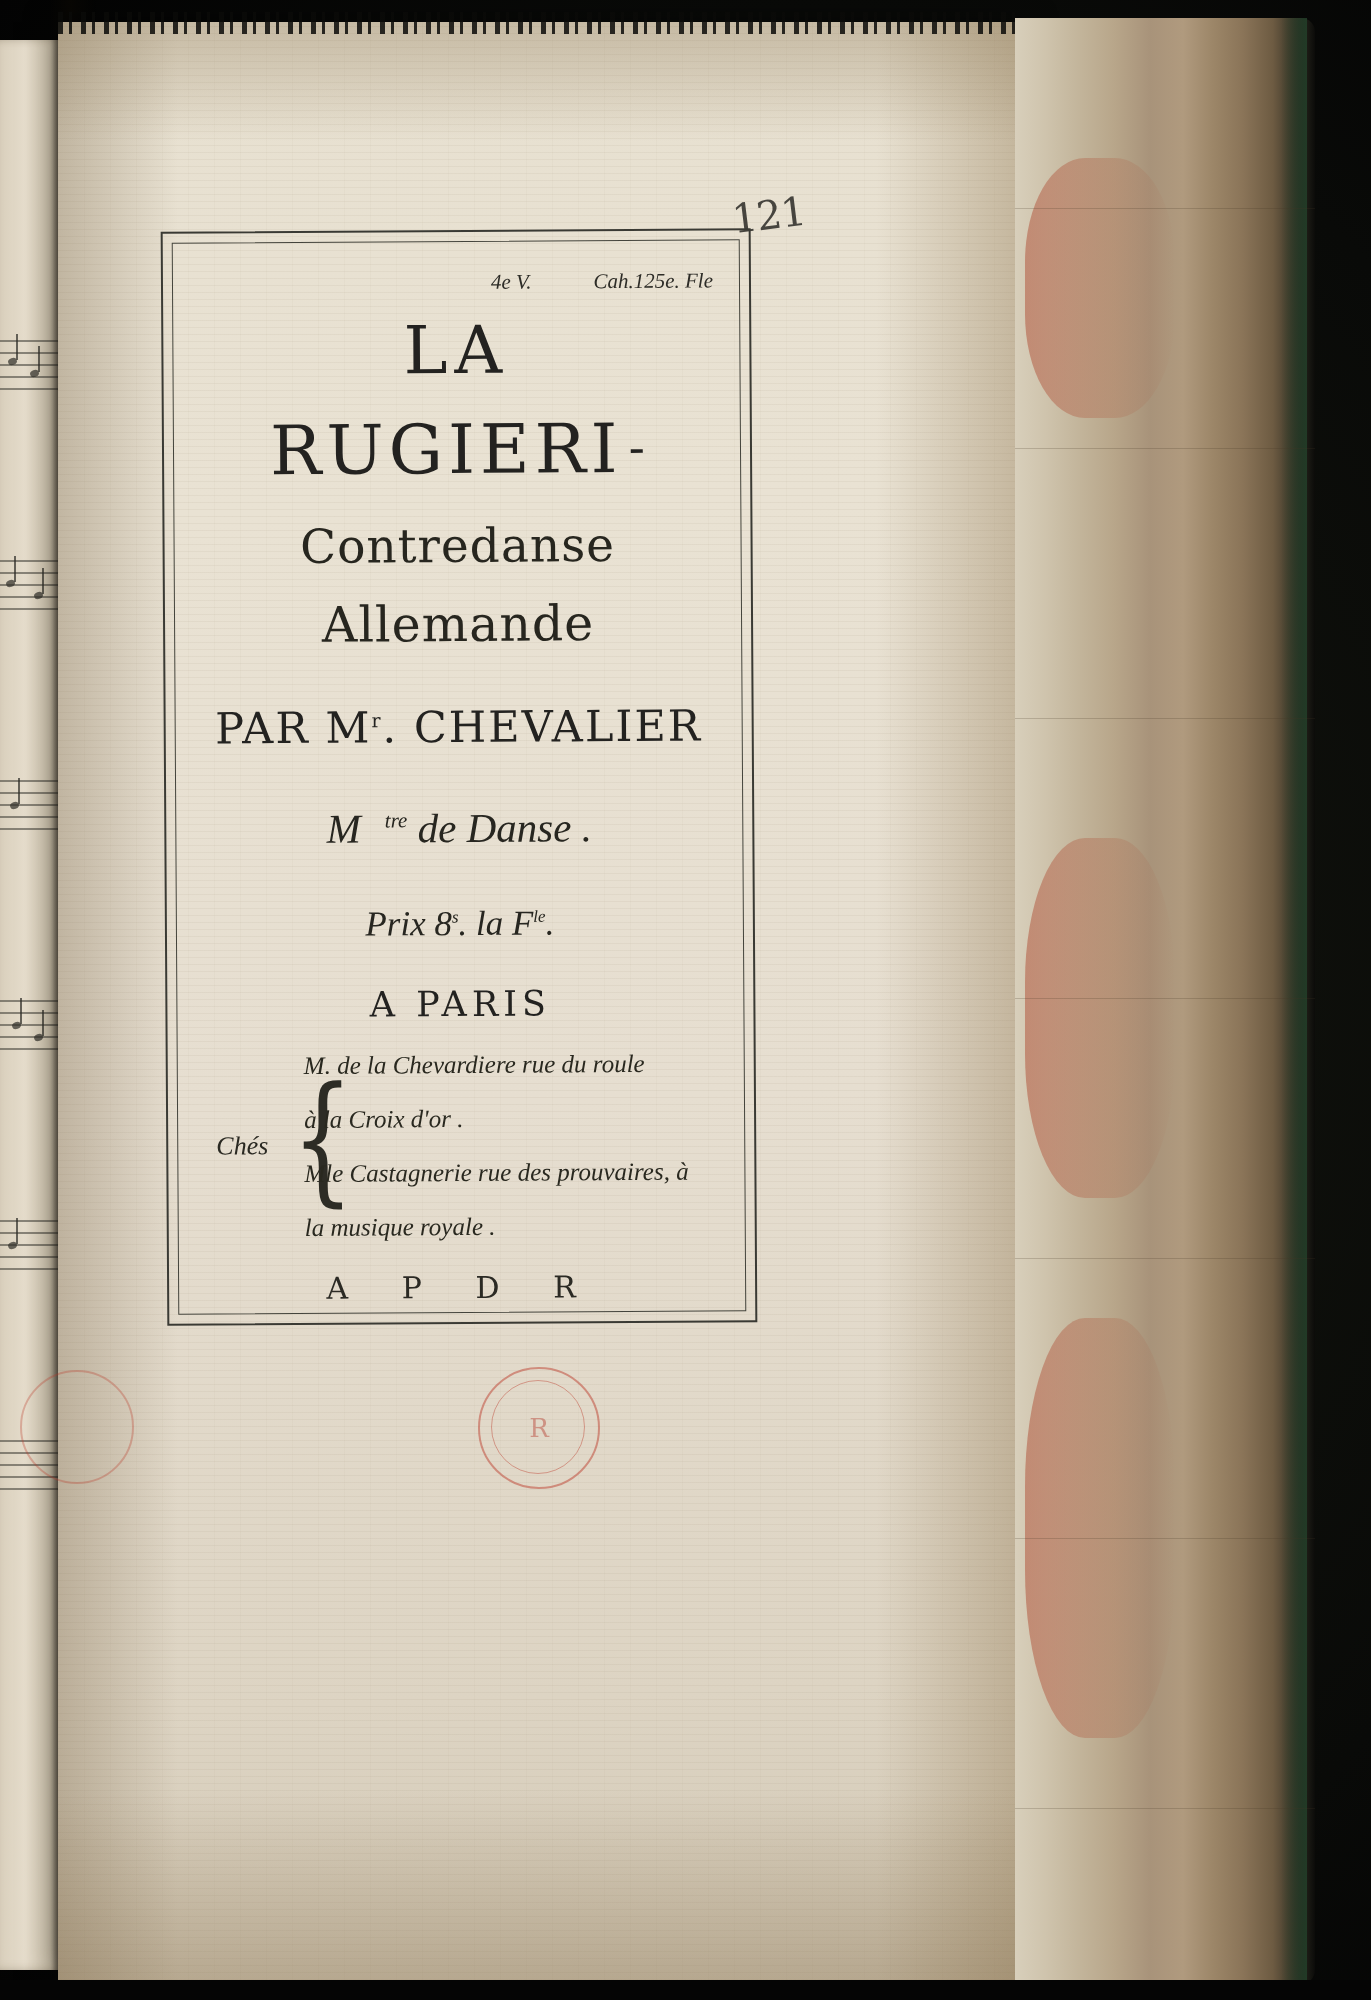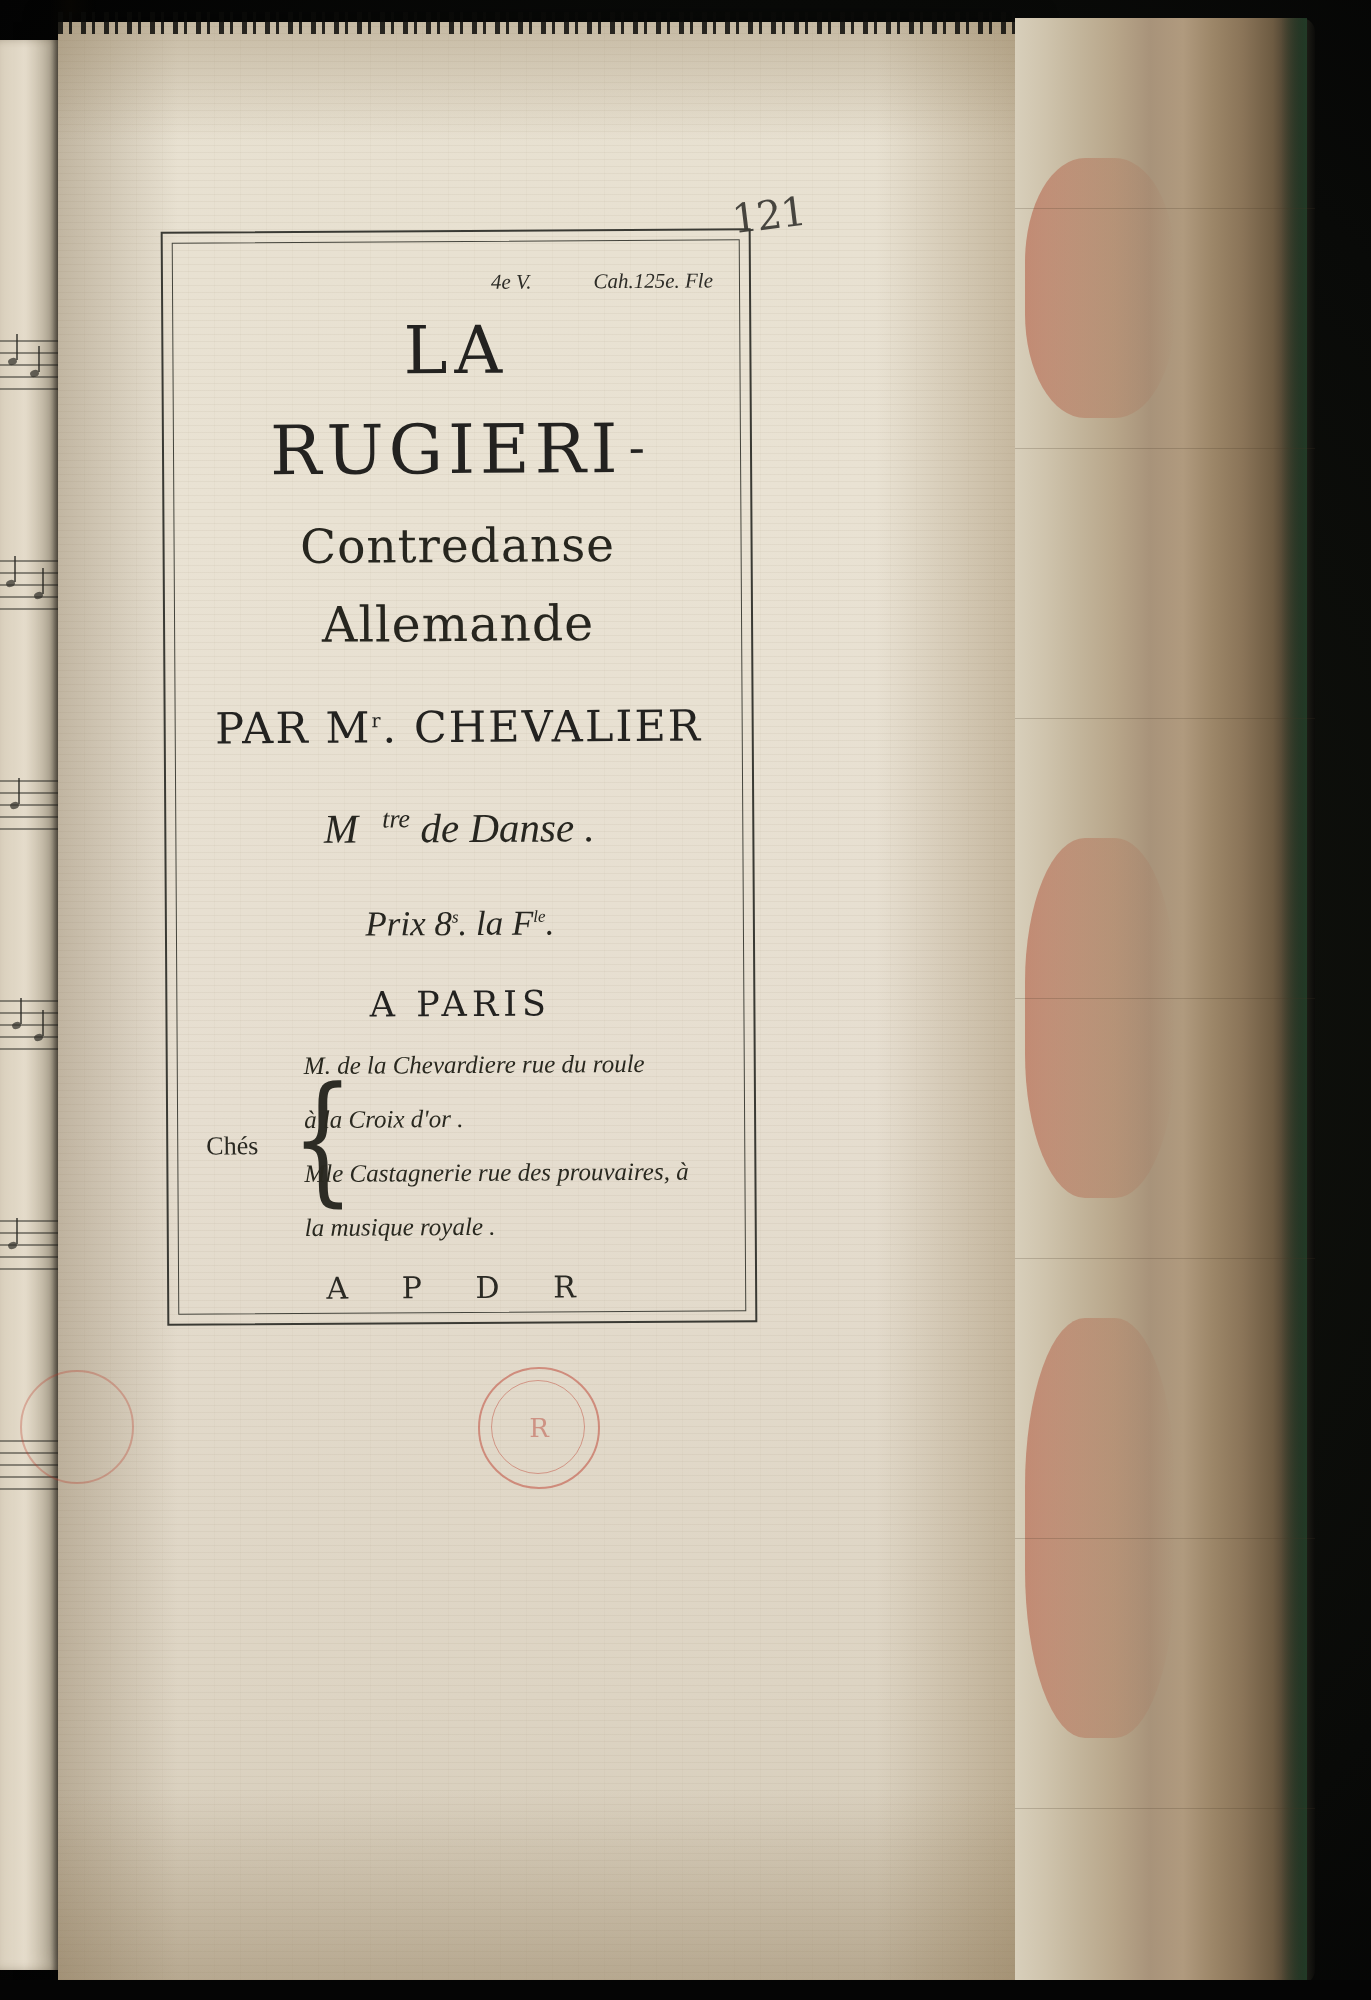--- a/index.html
+++ b/index.html
@@ -229,21 +229,21 @@
   .byline sup { font-size: 19px; }
   .role {
     position: absolute;
     top: 572px; left: 0; right: 0;
     text-align: center;
     font-family: "Liberation Serif", serif;
     font-style: italic;
     font-size: 41px;
     color: #272620;
   }
-  .role sup { font-size: 26px; margin-left: 24px; }
+  .role sup { font-size: 21px; margin-left: 24px; }
   .price {
     position: absolute;
     top: 672px; left: 0; right: 0;
     text-align: center;
     font-family: "Liberation Serif", serif;
     font-style: italic;
     font-size: 35px;
     color: #272620;
   }
   .price sup { font-size: 17px; }
@@ -260,23 +260,24 @@
   
   .addr-block {
     position: absolute;
     top: 806px;
     left: 38px;
     right: 20px;
     height: 215px;
   }
   .addr-label {
     position: absolute;
-    left: 0;
+    left: 10px;
     top: 92px;
     font-family: "Liberation Serif", serif;
+    font-style: italic;
     font-size: 26px;
     color: #2a2922;
   }
   .brace {
     position: absolute;
     left: 72px;
     top: 0;
     font-family: "DejaVu Serif", serif;
     font-size: 140px;
     line-height: 200px;

